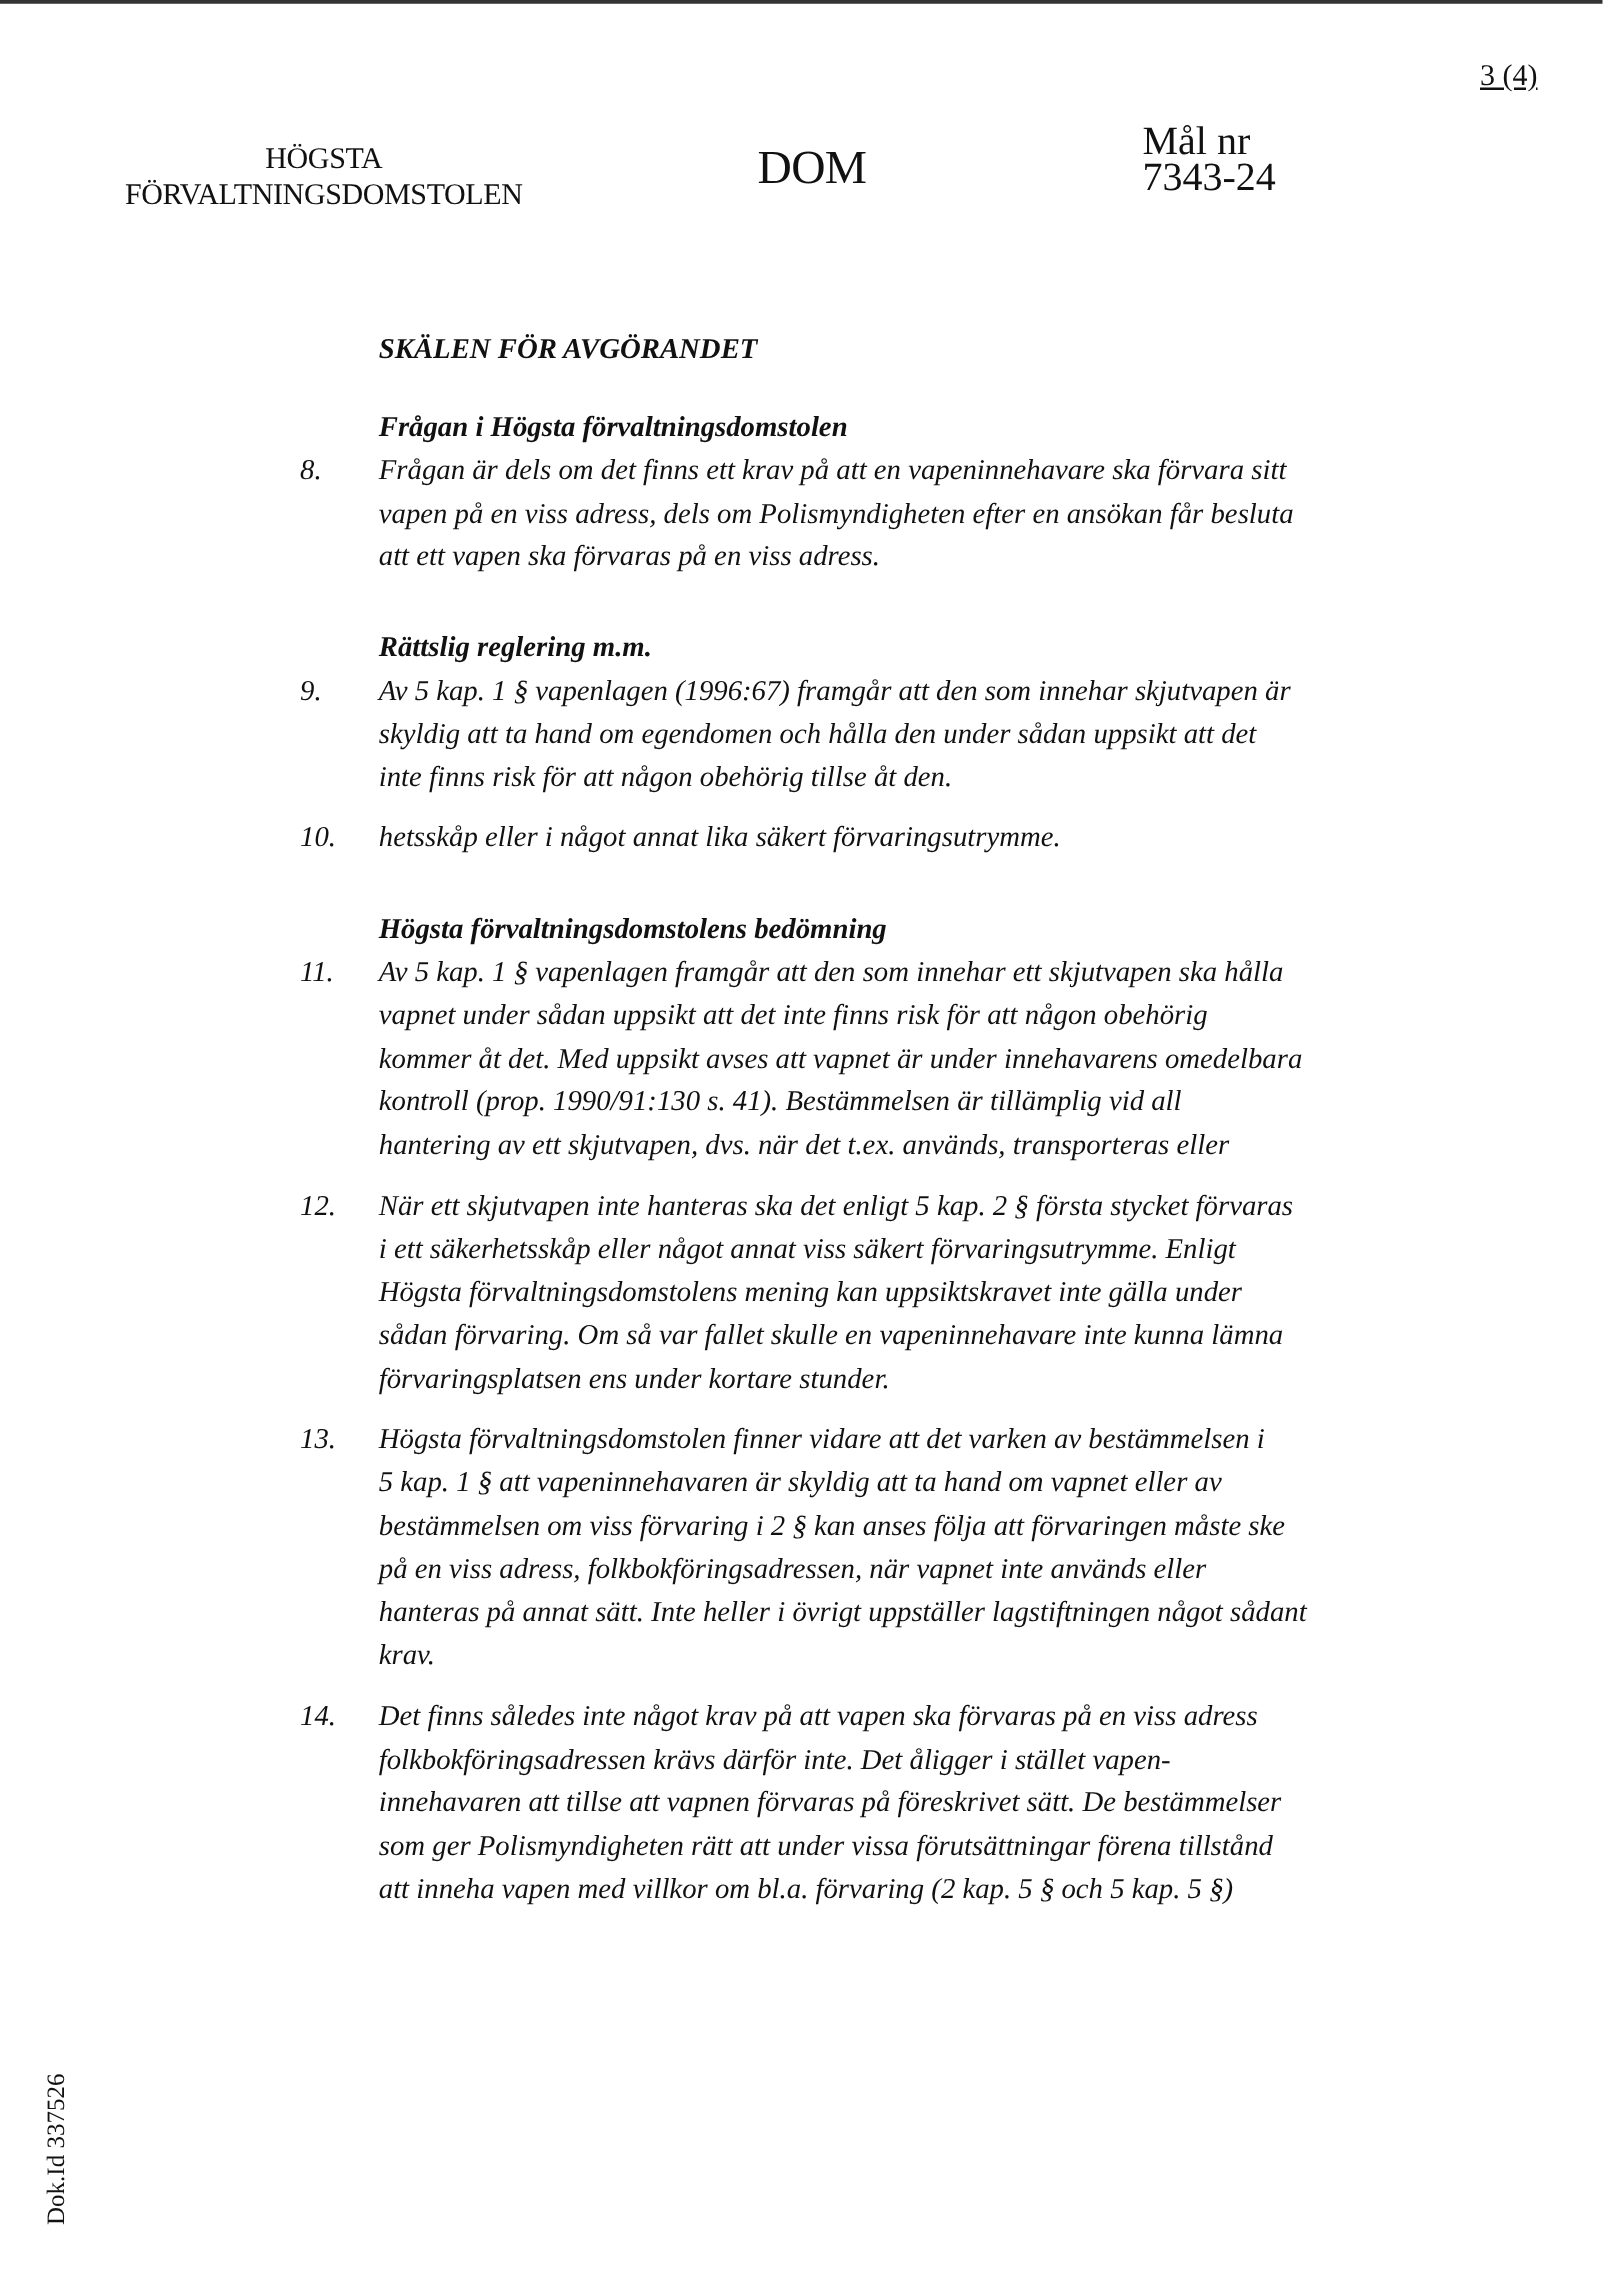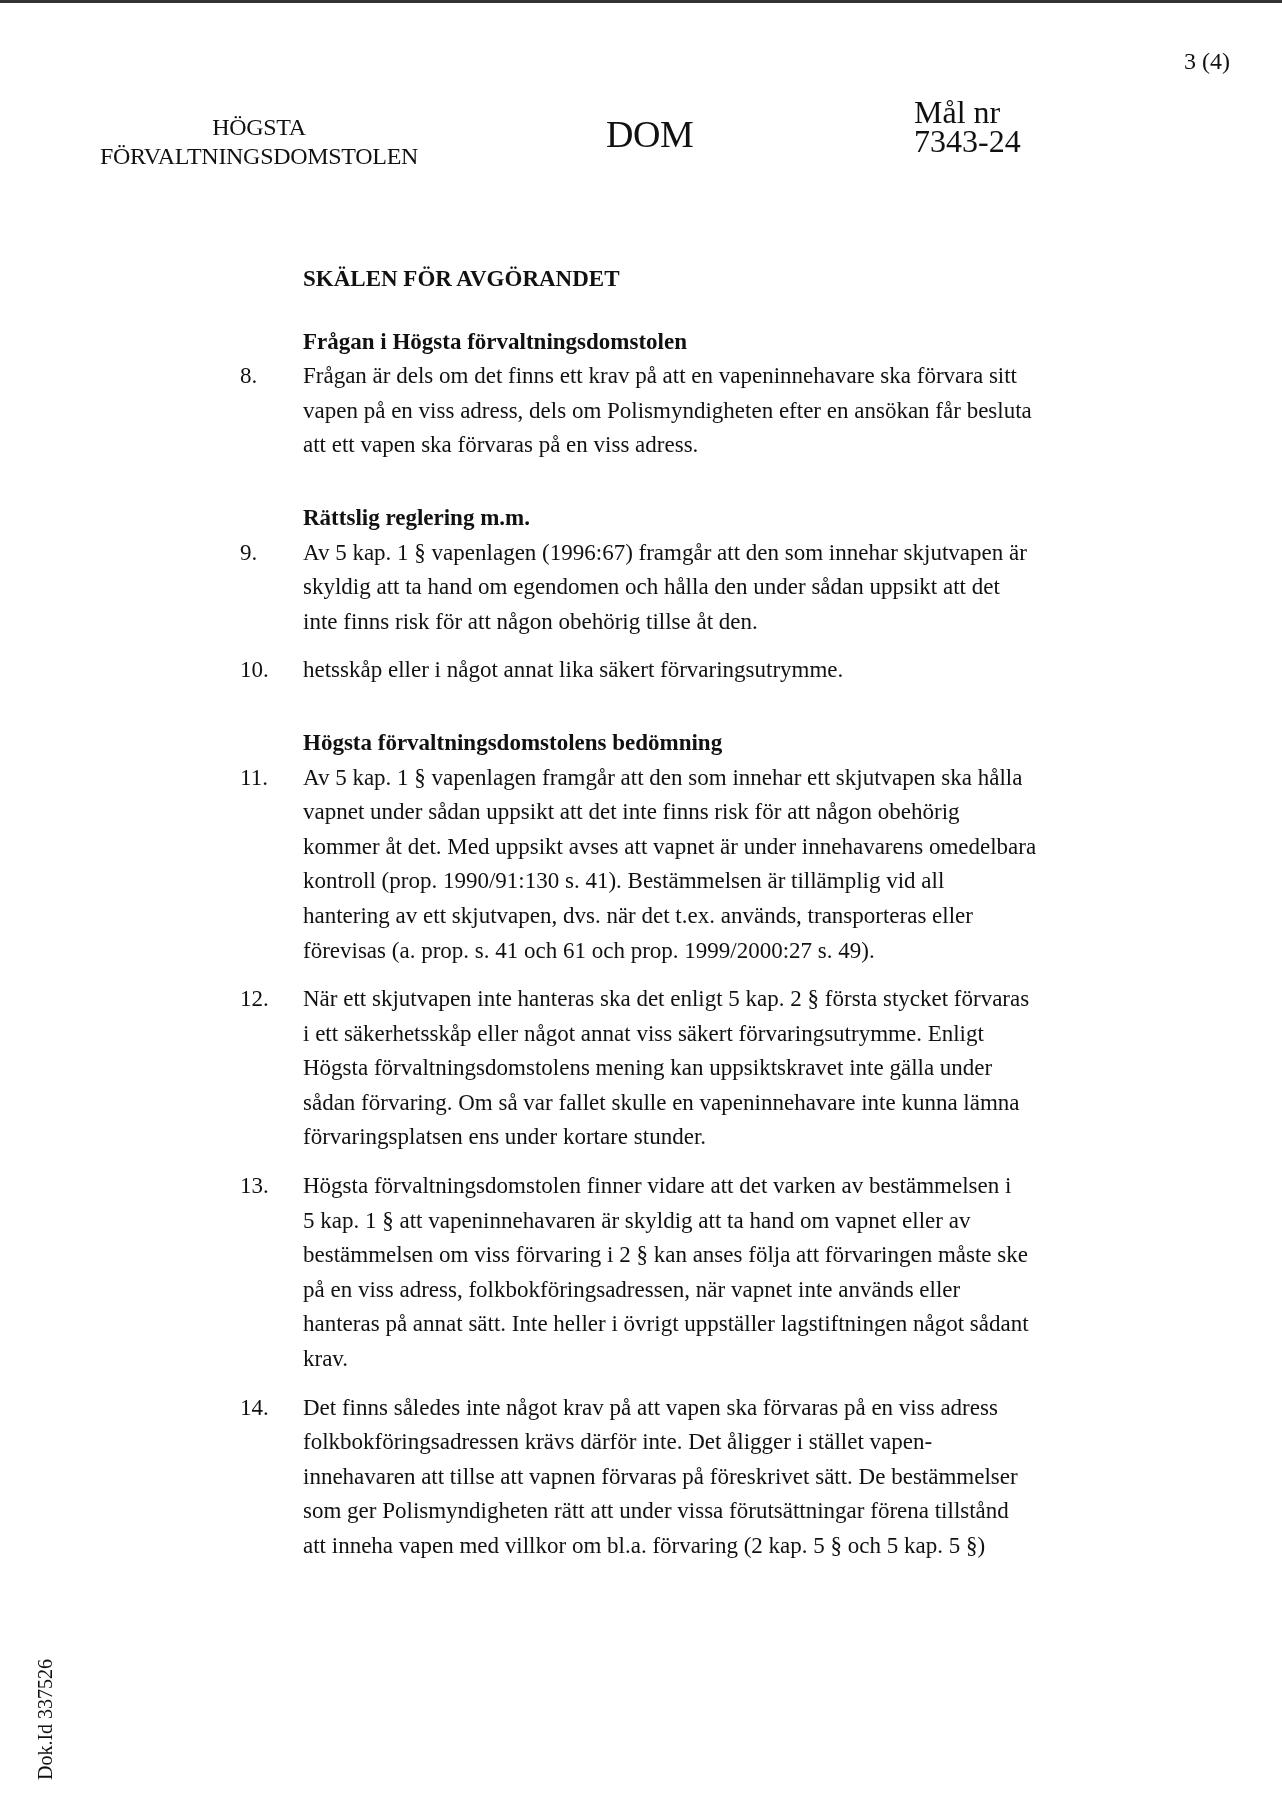--- a/index.html
+++ b/index.html
@@ -1,25 +1,25 @@
 <!DOCTYPE html>
 <html><head>
 <meta charset="utf-8">
 <style>
   html, body { margin: 0; padding: 0; }
   body {
     width: 1282px; height: 1820px; background: #ffffff; position: relative; overflow: hidden;
     font-family: "Liberation Serif", "DejaVu Serif", serif; color: #111111;
   }
   .topbar { position: absolute; left: 0; top: 0; width: 1282px; height: 3px; background: #333333; }
-  .page-num { position: absolute; right: 52px; top: 48px; font-size: 24px; }
+  .page-num { position: absolute; right: 52px; top: 48px; font-size: 24px; text-decoration: underline; }
   .hdr-left { position: absolute; left: 100px; top: 113px; font-size: 24px; line-height: 29px; letter-spacing: -0.3px; text-align: center; }
   .hdr-center { position: absolute; left: 606px; top: 112px; font-size: 38px; letter-spacing: -0.5px; text-align: right; }
   .hdr-right { position: absolute; left: 914px; top: 98px; font-size: 32px; line-height: 29px; }
-  .body-col { position: absolute; left: 303px; top: 262px; width: 860px; font-size: 23px; line-height: 34.6px; }
+  .body-col { position: absolute; left: 303px; top: 262px; width: 860px; font-size: 23px; line-height: 34.6px; font-style: italic; }
   .section-title { font-weight: bold; margin: 0 0 28px 0; letter-spacing: 0; }
   .subhead { font-weight: bold; margin: 0; }
   .para { position: relative; margin: 0 0 14px 0; }
   .para .num { position: absolute; left: -63px; top: 0; }
   .gap-before-sub { height: 24px; }
   .dokid {
     position: absolute; left: 34px; top: 1780px; font-size: 20px;
     transform: rotate(-90deg); transform-origin: left top; white-space: nowrap;
   }
 </style>
@@ -73,21 +73,20 @@
 
   <div>
     <div class="subhead">Högsta förvaltningsdomstolens bedömning</div>
     <div class="para">
       <span class="num">11.</span>
       <div>Av 5 kap. 1 § vapenlagen framgår att den som innehar ett skjutvapen ska hålla</div>
       <div>vapnet under sådan uppsikt att det inte finns risk för att någon obehörig</div>
       <div>kommer åt det. Med uppsikt avses att vapnet är under innehavarens omedelbara</div>
       <div>kontroll (prop. 1990/91:130 s. 41). Bestämmelsen är tillämplig vid all</div>
       <div>hantering av ett skjutvapen, dvs. när det t.ex. används, transporteras eller</div>
-      <div>förevisas (a. prop. s. 41 och 61 och prop. 1999/2000:27 s. 49).</div>
     </div>
     <div class="para">
       <span class="num">12.</span>
       <div>När ett skjutvapen inte hanteras ska det enligt 5 kap. 2 § första stycket förvaras</div>
       <div>i ett säkerhetsskåp eller något annat viss säkert förvaringsutrymme. Enligt</div>
       <div>Högsta förvaltningsdomstolens mening kan uppsiktskravet inte gälla under</div>
       <div>sådan förvaring. Om så var fallet skulle en vapeninnehavare inte kunna lämna</div>
       <div>förvaringsplatsen ens under kortare stunder.</div>
     </div>
     <div class="para">

